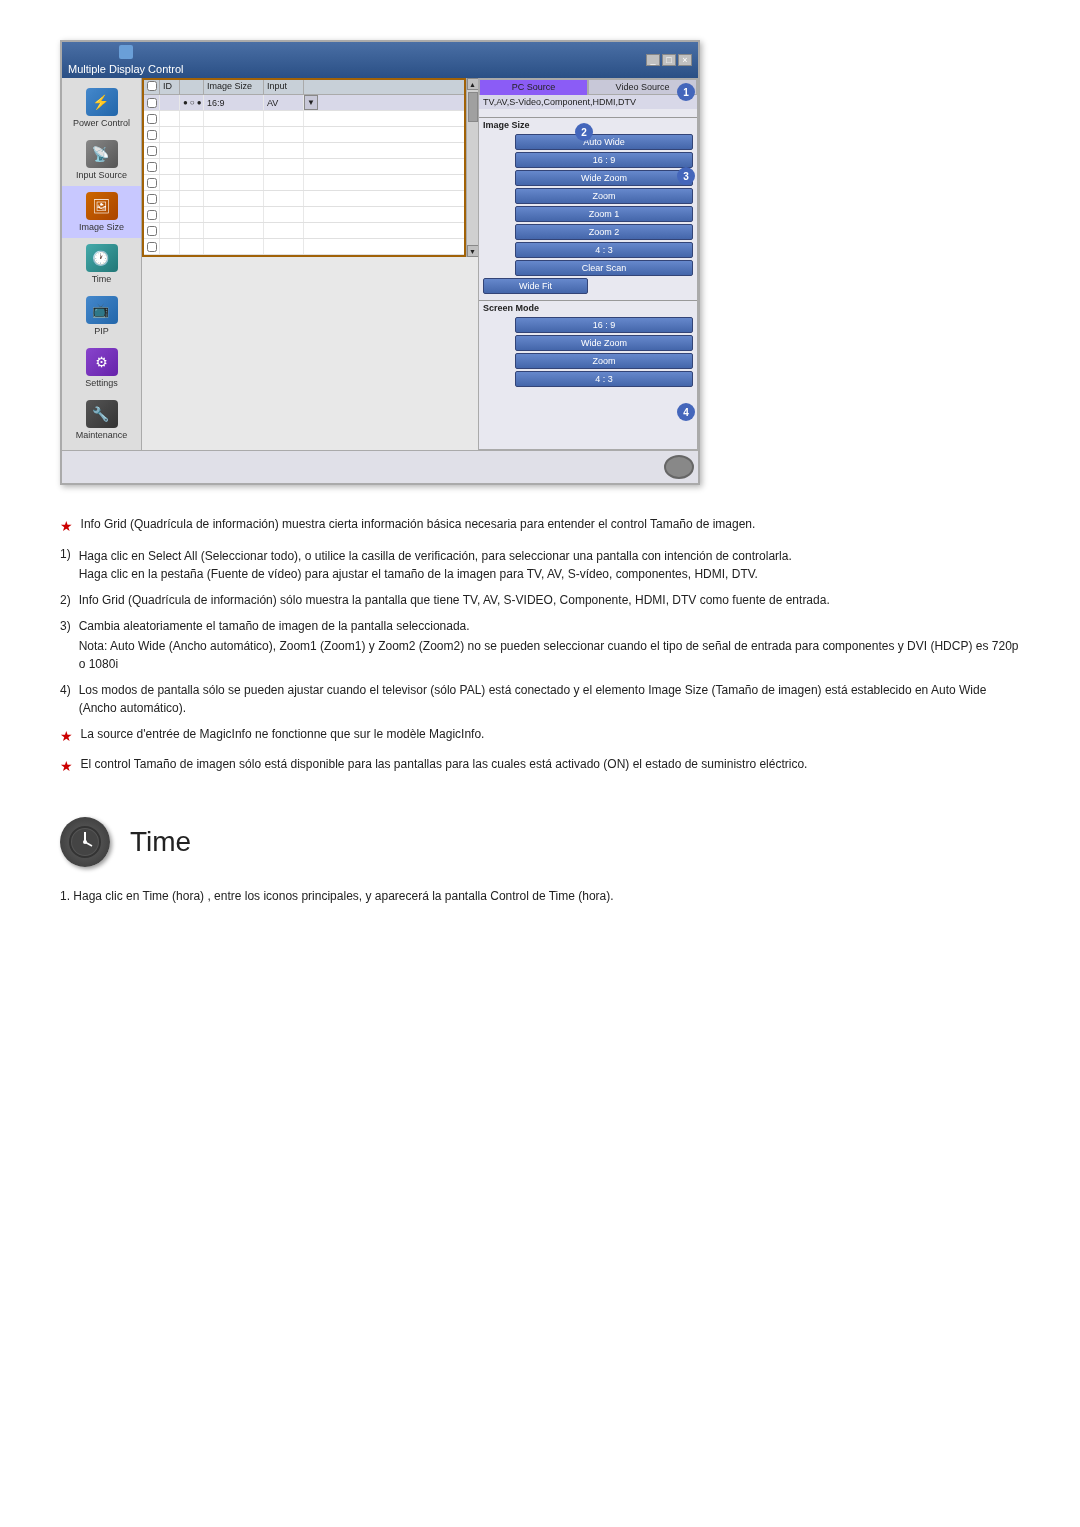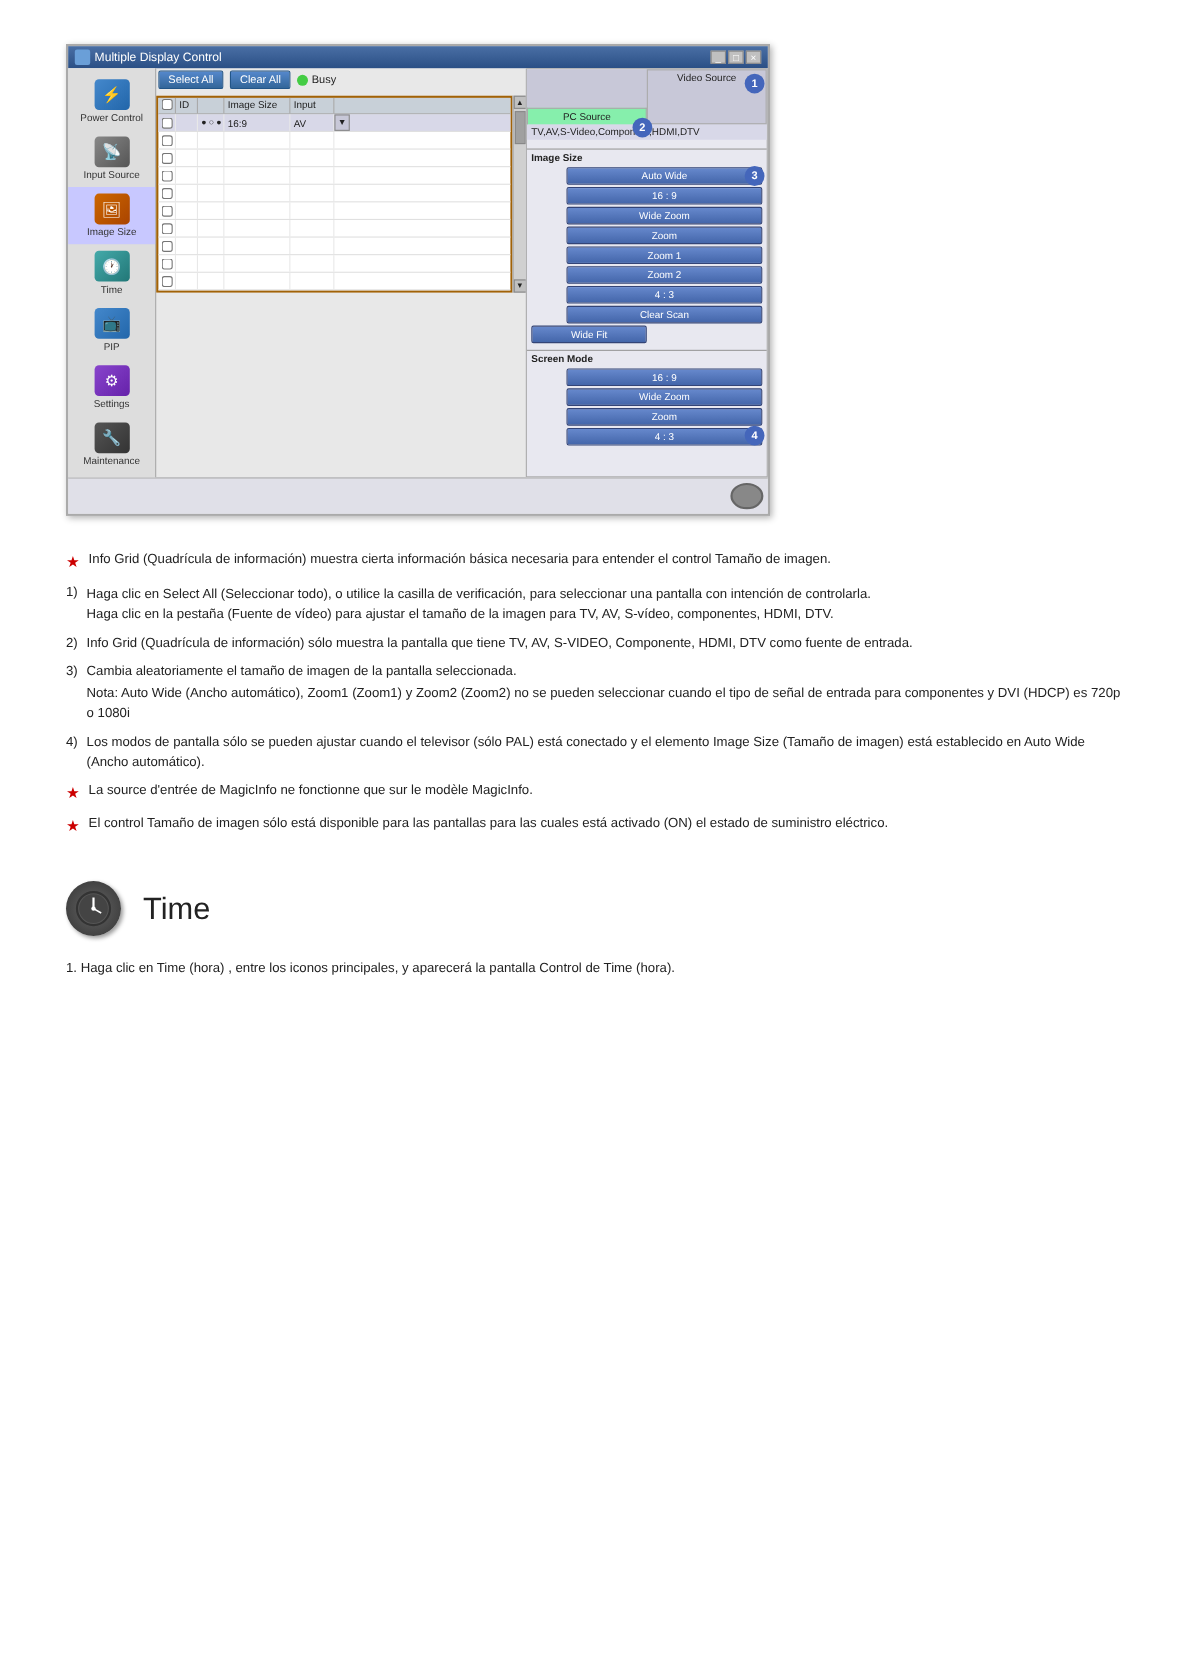--- a/index.html
+++ b/index.html
@@ -32,20 +32,21 @@
       font-size: 11px;
       display: flex;
       align-items: center;
       justify-content: space-between;
     }
 
     .title-bar-left {
       display: flex;
       align-items: center;
       gap: 4px;
+      flex-direction: column;
     }
 
     .title-bar-icon {
       width: 14px;
       height: 14px;
       background: #6a9fd8;
       border-radius: 2px;
       display: inline-block;
     }
 
@@ -184,23 +185,22 @@
     .source-tab {
       flex: 1;
       padding: 2px 4px;
       text-align: center;
       font-size: 9px;
       cursor: pointer;
       border: 1px solid #aaa;
     }
 
     .source-tab.active {
-      background: #86efac;
+      background: #8b5cf6;
       border-bottom: none;
-      margin-top: 35px;
     }
 
     .source-info {
       font-size: 9px;
       padding: 2px 4px;
       background: #d8d8e8;
     }
 
     .section-title {
       font-size: 9px;
@@ -459,28 +459,20 @@
           <span>Settings</span>
         </div>
         <div class="sidebar-item">
           <div class="sidebar-icon dark">🔧</div>
           <span>Maintenance</span>
         </div>
       </div>
 
       <div class="center-panel">
 
-        <div class="toolbar">
-          <button class="btn btn-blue">Select All</button>
-          <button class="btn btn-blue">Clear All</button>
-          <div class="busy-indicator">
-            <div class="busy-dot"></div>
-            <span>Busy</span>
-          </div>
-        </div>
 
         <div class="grid-with-scroll">
           <div class="data-grid" style="flex:1;">
 
             <div class="data-grid-header">
               <div class="dgh-cell cb">
                 <input type="checkbox" style="width: 10px; height: 10px;">
               </div>
               <div class="dgh-cell num">ID</div>
               <div class="dgh-cell status"></div>

